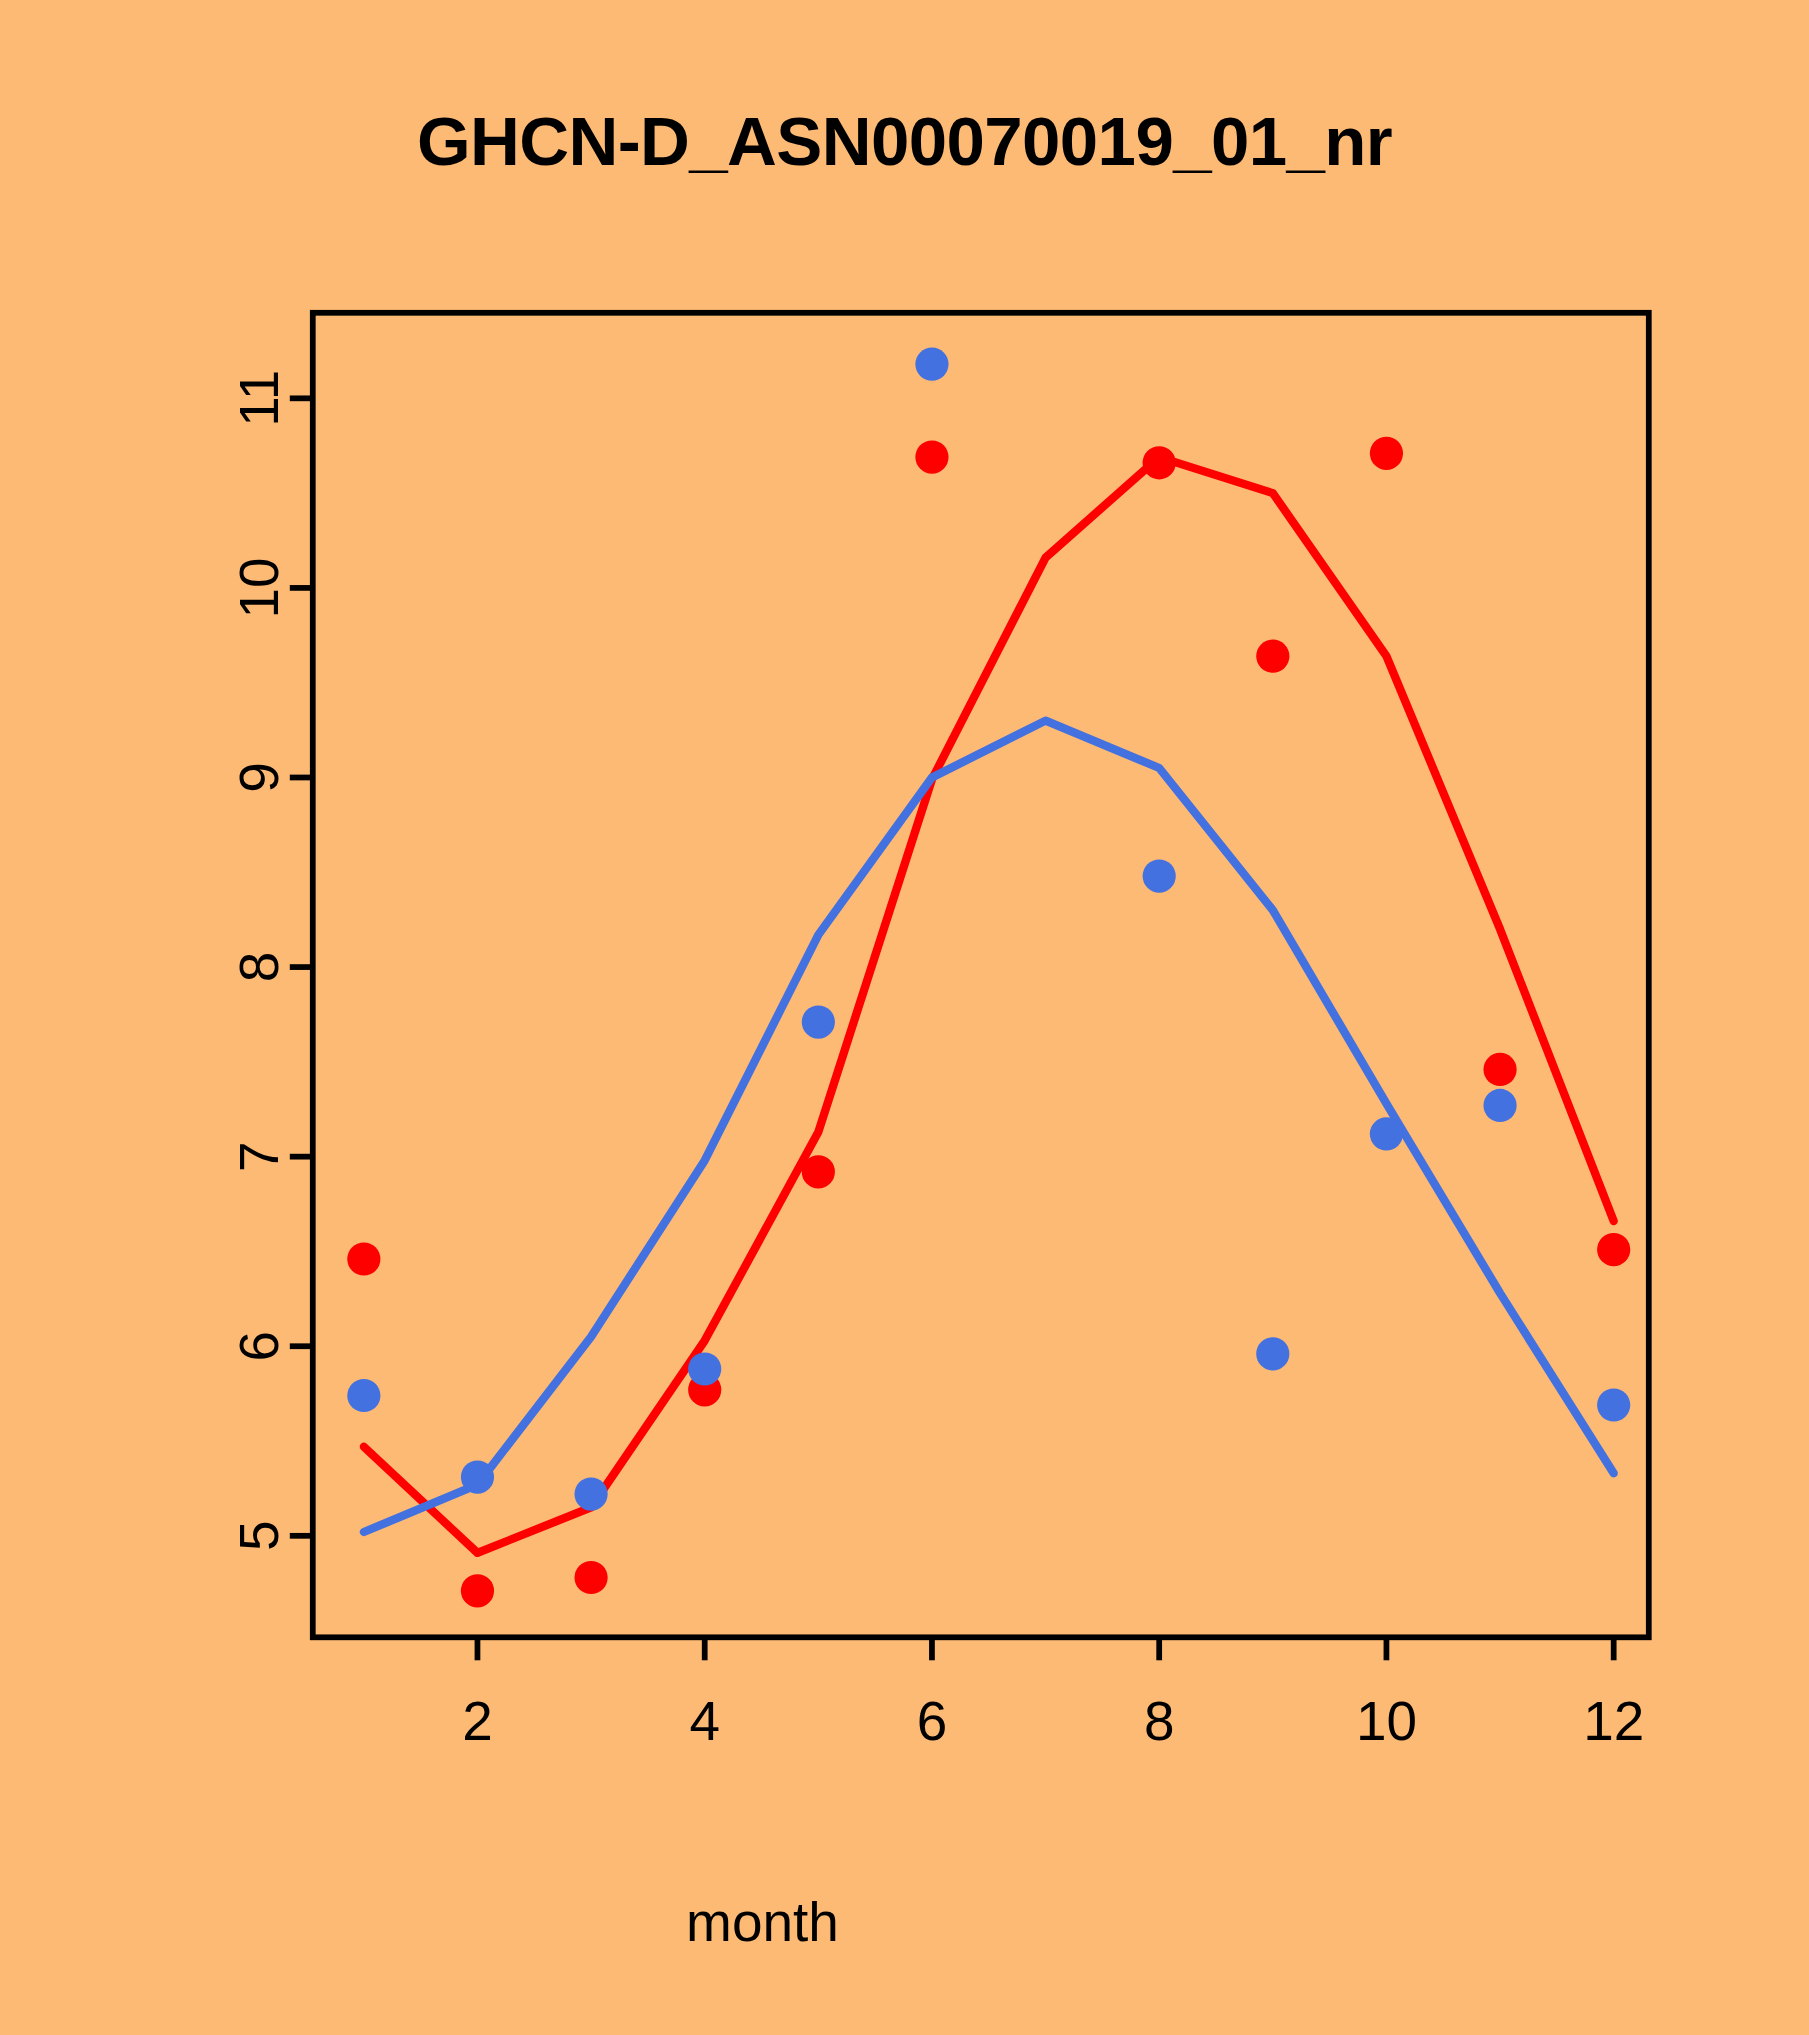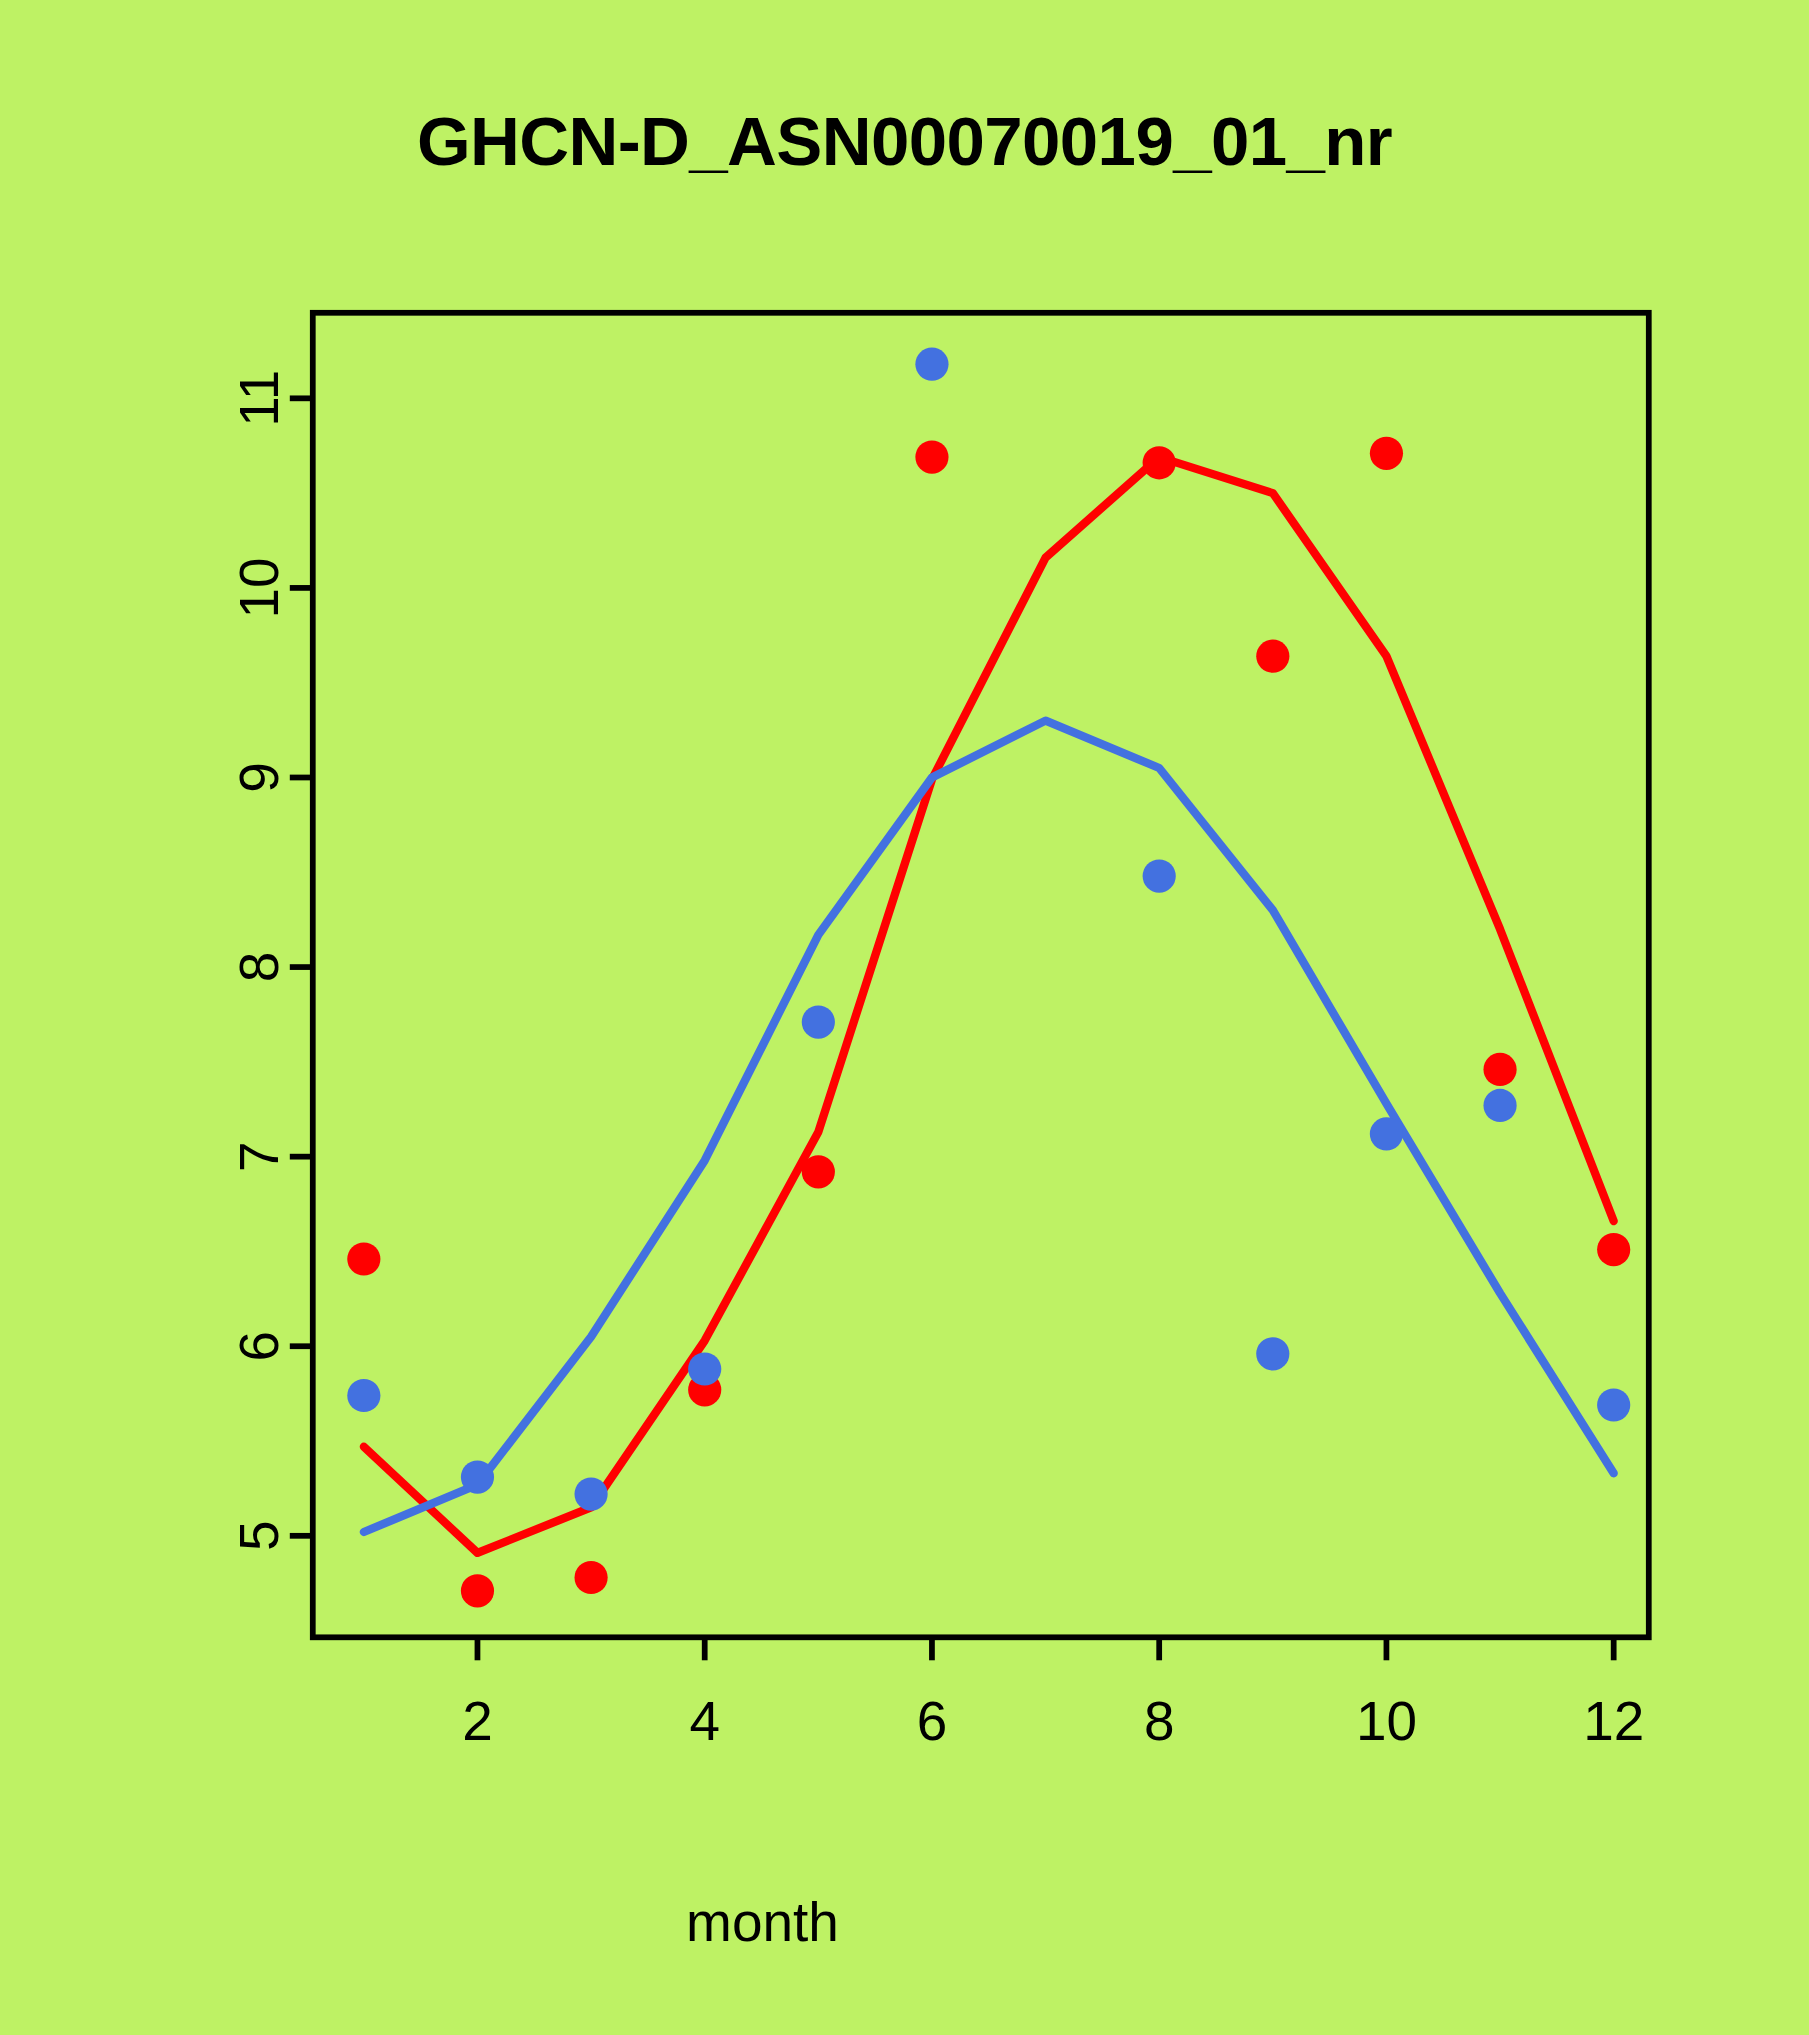--- a/index.html
+++ b/index.html
@@ -9,21 +9,21 @@
     background: #ffffff;
   }
   body {
     font-family: "Liberation Sans", sans-serif;
     color: #000000;
   }
   #page {
     position: relative;
     width: 1809px;
     height: 2035px;
-    background: #bef264;
+    background: #fdba74;
     overflow: hidden;
   }
   #plot-title {
     position: absolute;
     left: 0;
     top: 102px;
     width: 1809px;
     text-align: center;
     font-size: 69px;
     font-weight: bold;

